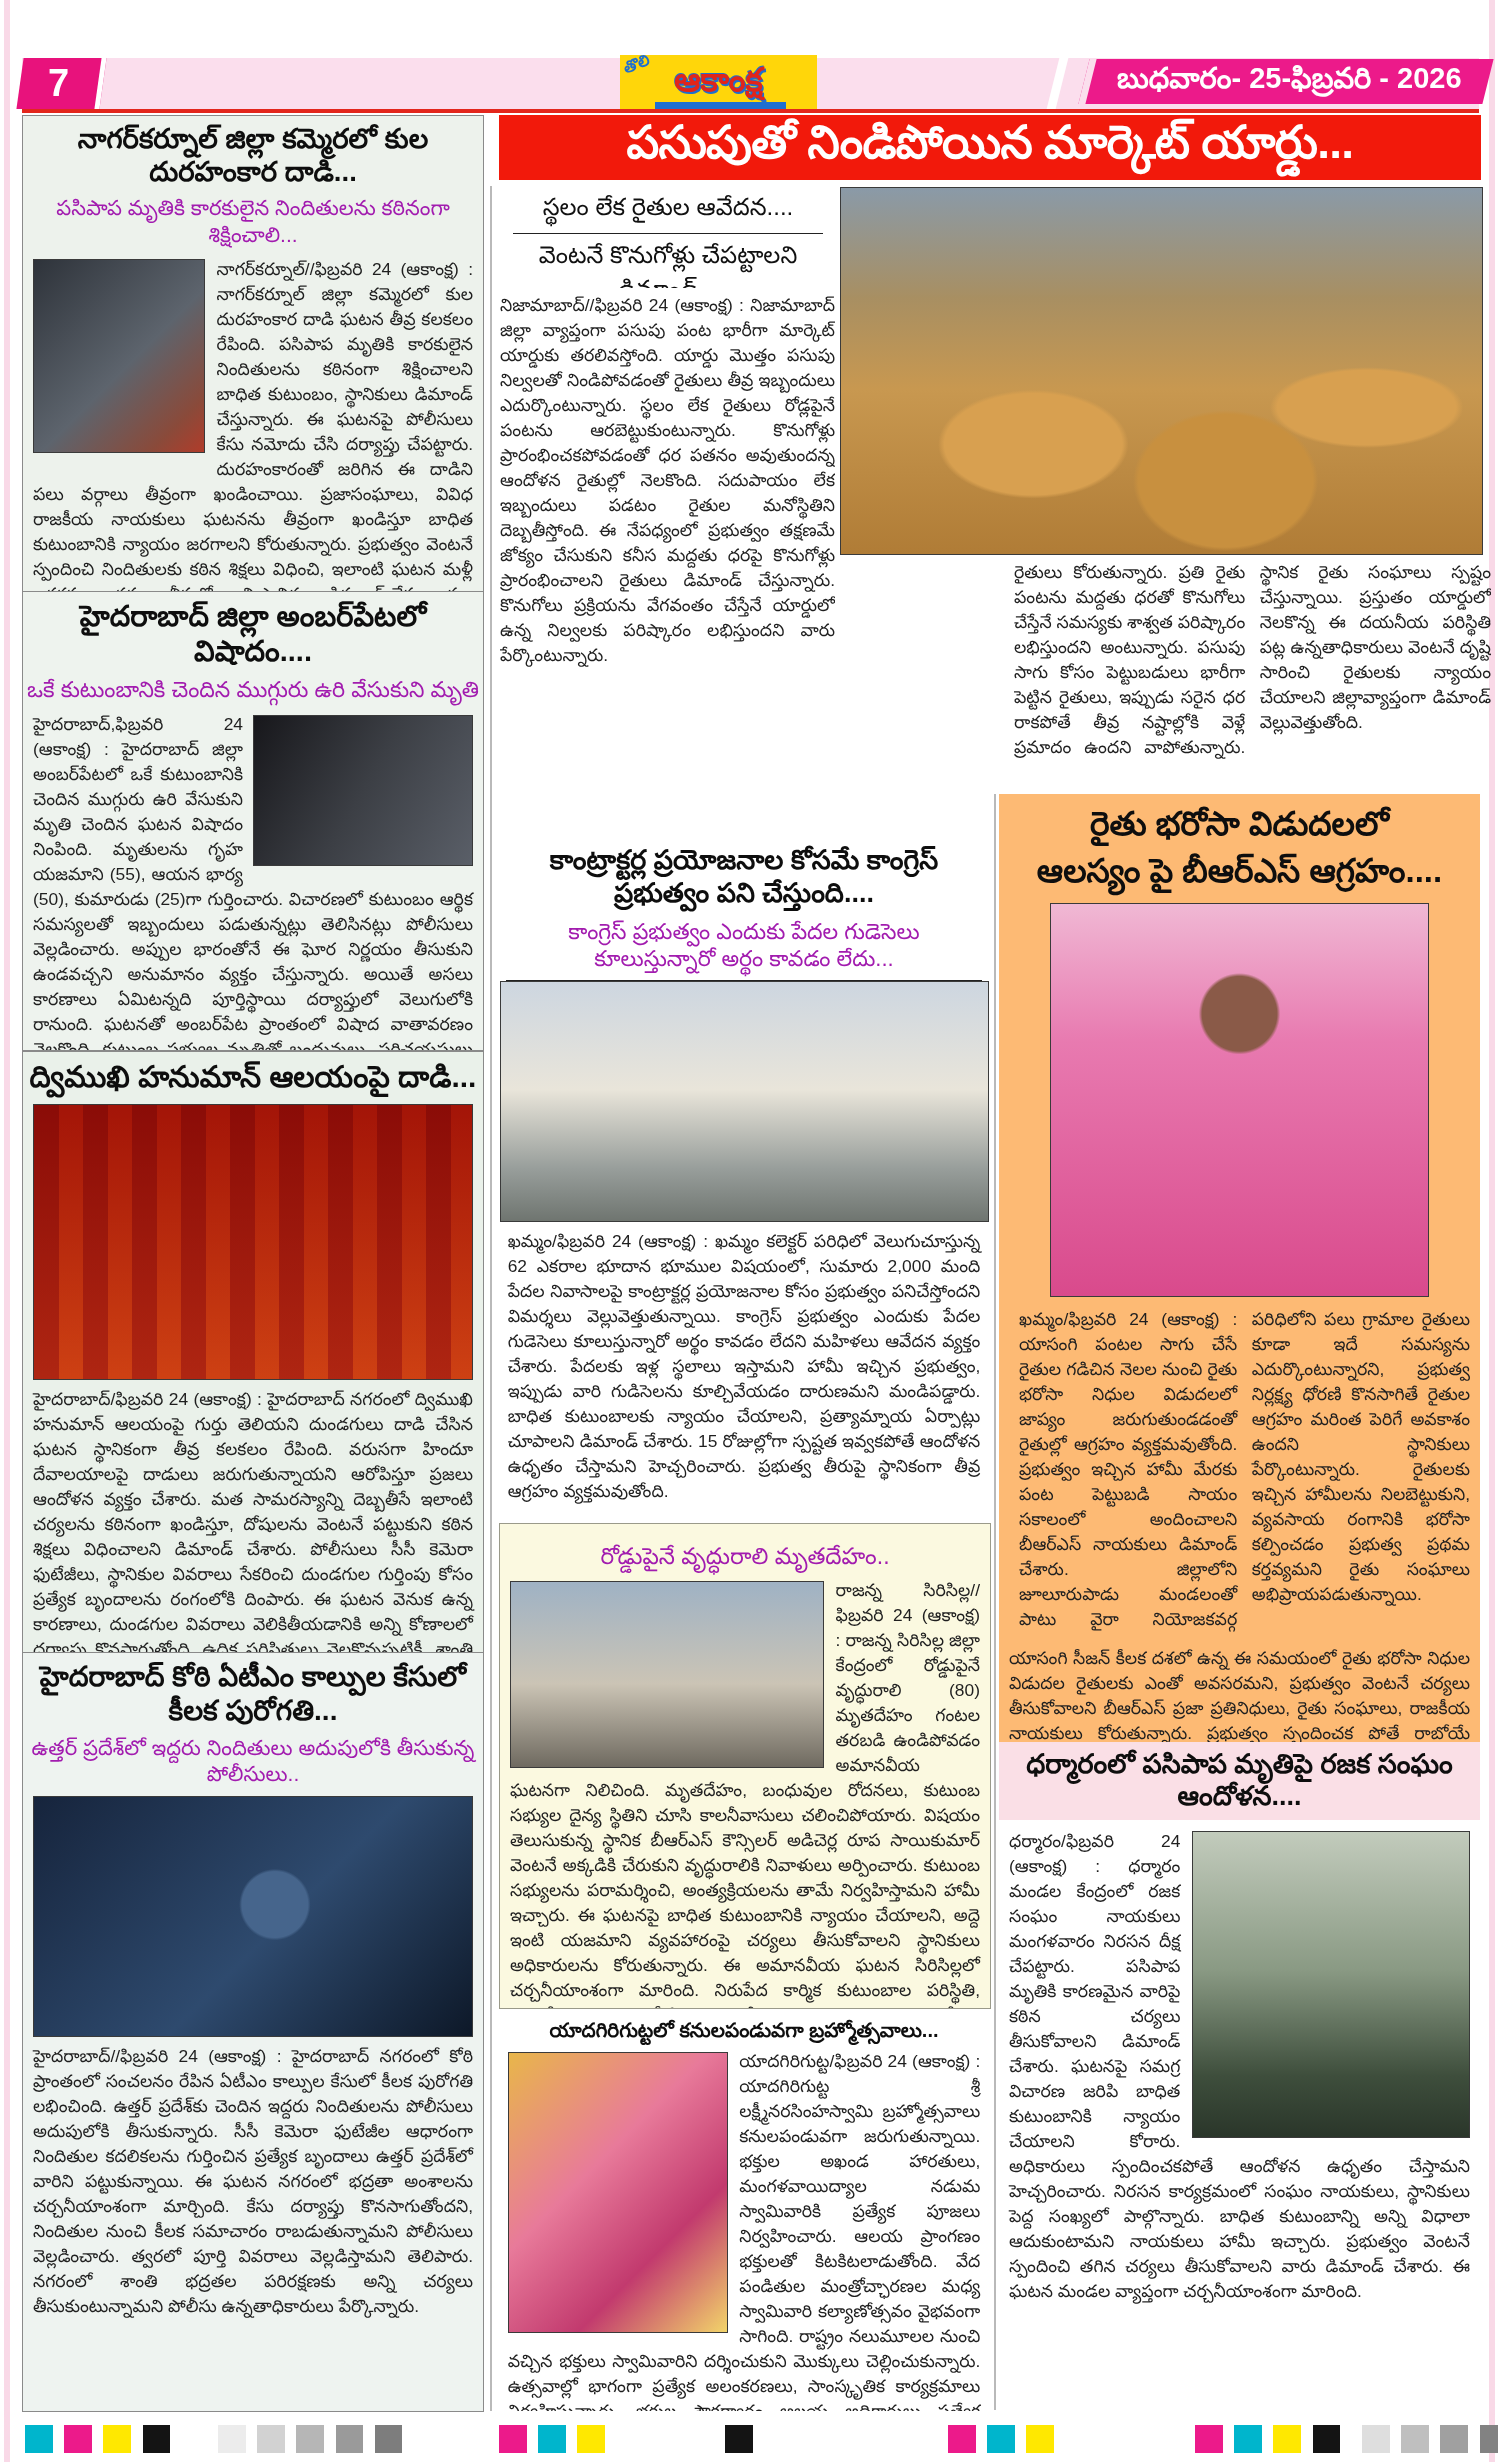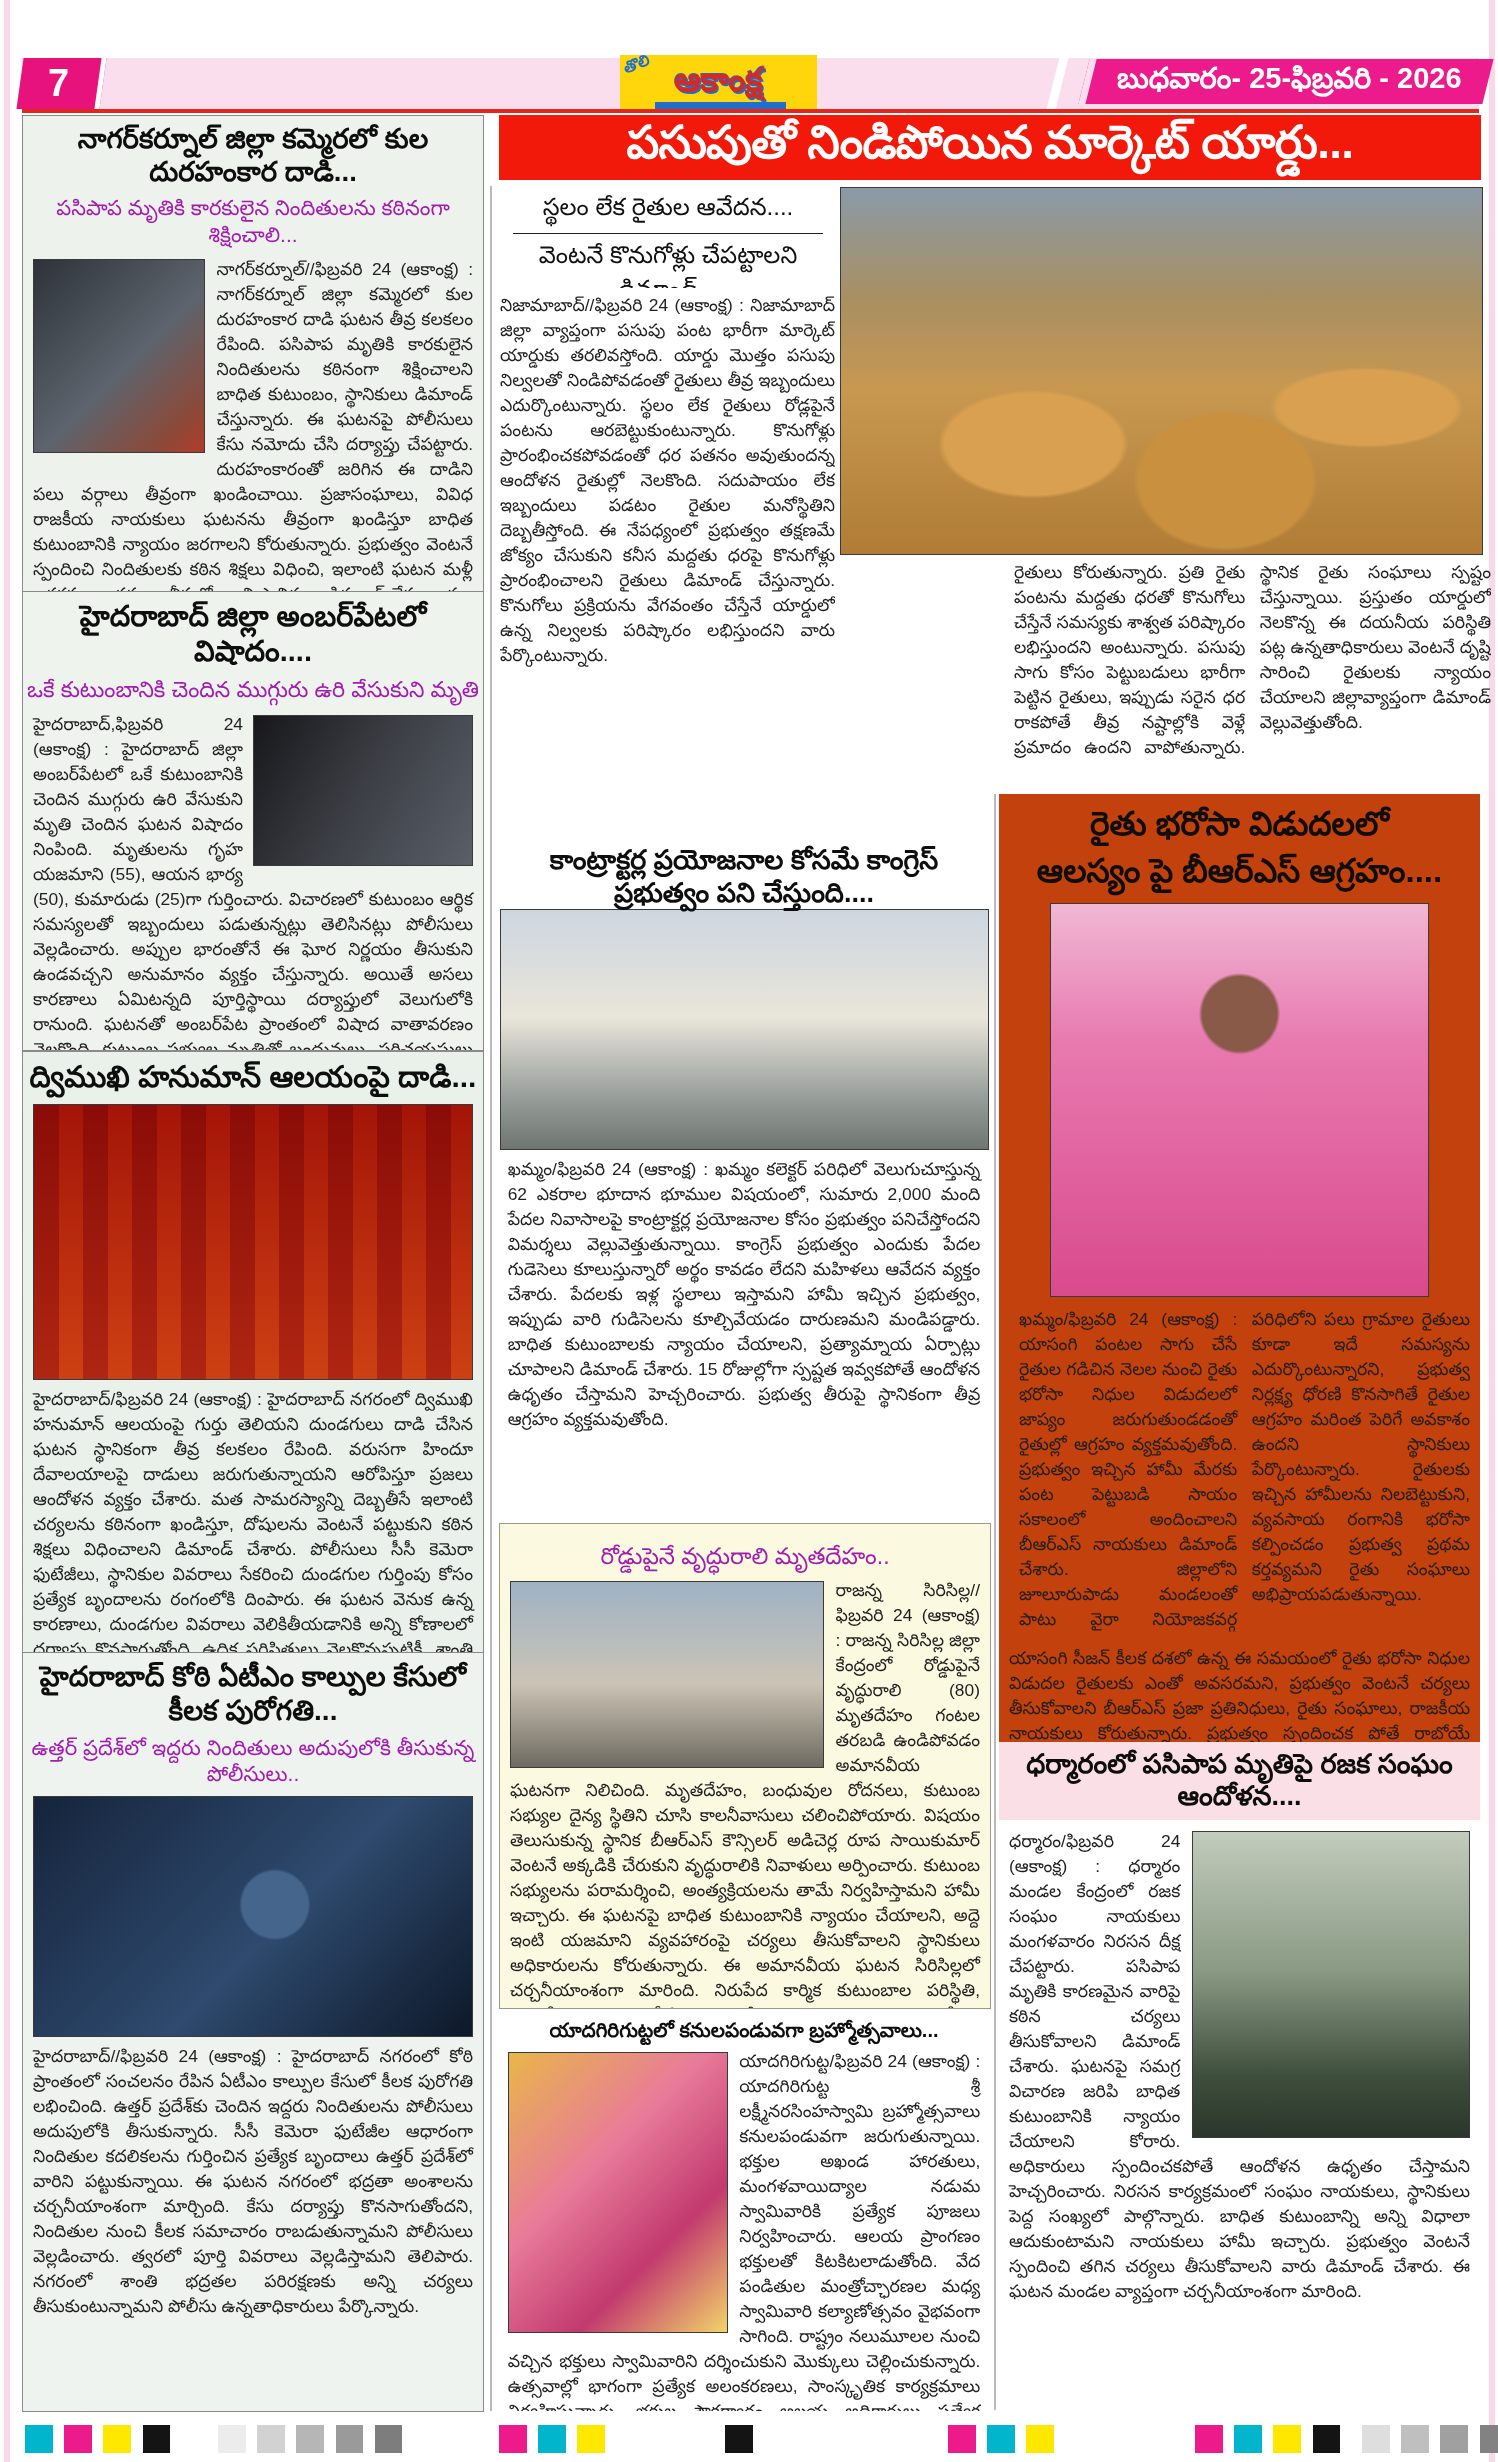--- a/index.html
+++ b/index.html
@@ -46,21 +46,21 @@
   .ph-brs{background:radial-gradient(circle at 50% 28%,#8a5a48 0 11%,transparent 12%),linear-gradient(180deg,#f0b8d4 0%,#e87ab0 35%,#d94a8c 100%);}
   .ph-protest{background:linear-gradient(180deg,#c2cbbc 0%,#8a9a84 45%,#3e4e3c 80%,#2a362a 100%);}
   .ph-yard{background:radial-gradient(ellipse at 30% 70%,#d8a050 0 14%,transparent 15%),radial-gradient(ellipse at 60% 80%,#c8903f 0 16%,transparent 17%),radial-gradient(ellipse at 82% 60%,#d8a050 0 12%,transparent 13%),linear-gradient(180deg,#8a9aa8 0%,#a88f62 30%,#c89850 55%,#b07c36 100%);}
   
   .subbox{left:499px;top:186px;width:338px;height:102px;background:#ffffff;}
   .usub{display:block;margin:7.3px auto 0;font-size:24px;text-align:center;border-bottom:1.5px solid #222;
         padding-bottom:5.8px;width:92%;}
   .m2{left:499px;top:840px;width:490px;height:680px;background:#ffffff;}
   .m3{left:499px;top:1523px;width:490px;height:484px;background:#fbf9e0;border:0.7px solid #9a9a8a;}
   .m4{left:499px;top:2010px;width:490px;height:401px;background:#ffffff;}
-  .r2{left:999px;top:794px;width:481px;height:948px;background:#c2410c;}
+  .r2{left:999px;top:794px;width:481px;height:948px;background:#fdba74;}
   .r3{left:999px;top:1742px;width:481px;height:669px;background:#ffffff;}
   .r3 .hstrip{background:#fadfe6;padding:5.8px 0 7.3px;}
   .cols2{column-count:2;column-gap:14.5px;margin-left:10px;}
   
   .markrow{position:absolute;top:2425px;display:flex;gap:11.6px;}
   .markrow span{width:27.6px;height:27.6px;display:inline-block;}
 </style>
 </head>
 <body>
 
@@ -124,20 +124,21 @@
   <div class="abs box subbox">
     <span class="usub">స్థలం లేక రైతుల ఆవేదన....</span>
     <span class="usub">వెంటనే కొనుగోళ్లు చేపట్టాలని డిమాండ్...</span>
   </div>
   <div class="abs photo ph-yard" style="left:840px;top:187px;width:641px;height:366px;"></div>
   <div class="abs bd box" style="left:500px;top:293px;width:335px;height:545px;">నిజామాబాద్//ఫిబ్రవరి 24 (ఆకాంక్ష) : నిజామాబాద్ జిల్లా వ్యాప్తంగా పసుపు పంట భారీగా మార్కెట్ యార్డుకు తరలివస్తోంది. యార్డు మొత్తం పసుపు నిల్వలతో నిండిపోవడంతో రైతులు తీవ్ర ఇబ్బందులు ఎదుర్కొంటున్నారు. స్థలం లేక రైతులు రోడ్లపైనే పంటను ఆరబెట్టుకుంటున్నారు. కొనుగోళ్లు ప్రారంభించకపోవడంతో ధర పతనం అవుతుందన్న ఆందోళన రైతుల్లో నెలకొంది. సదుపాయం లేక ఇబ్బందులు పడటం రైతుల మనోస్థితిని దెబ్బతీస్తోంది. ఈ నేపధ్యంలో ప్రభుత్వం తక్షణమే జోక్యం చేసుకుని కనీస మద్దతు ధరపై కొనుగోళ్లు ప్రారంభించాలని రైతులు డిమాండ్ చేస్తున్నారు. కొనుగోలు ప్రక్రియను వేగవంతం చేస్తేనే యార్డులో ఉన్న నిల్వలకు పరిష్కారం లభిస్తుందని వారు పేర్కొంటున్నారు.</div>
   <div class="abs bd box cols2" style="left:1004px;top:560px;width:477px;height:229px;">రైతులు కోరుతున్నారు. ప్రతి రైతు పంటను మద్దతు ధరతో కొనుగోలు చేస్తేనే సమస్యకు శాశ్వత పరిష్కారం లభిస్తుందని అంటున్నారు. పసుపు సాగు కోసం పెట్టుబడులు భారీగా పెట్టిన రైతులు, ఇప్పుడు సరైన ధర రాకపోతే తీవ్ర నష్టాల్లోకి వెళ్లే ప్రమాదం ఉందని వాపోతున్నారు. స్థానిక రైతు సంఘాలు స్పష్టం చేస్తున్నాయి. ప్రస్తుతం యార్డులో నెలకొన్న ఈ దయనీయ పరిస్థితి పట్ల ఉన్నతాధికారులు వెంటనే దృష్టి సారించి రైతులకు న్యాయం చేయాలని జిల్లావ్యాప్తంగా డిమాండ్ వెల్లువెత్తుతోంది.</div>
 
   <div class="abs box m2">
     <div class="hl" style="font-size:27px;margin-top:4.4px;">కాంట్రాక్టర్ల ప్రయోజనాల కోసమే కాంగ్రెస్ ప్రభుత్వం పని చేస్తుంది....</div>
+    <div class="sub" style="font-size:22px;margin:8.7px 7.3px 0;border-bottom:1.5px solid #222;padding-bottom:7.3px;">కాంగ్రెస్ ప్రభుత్వం ఎందుకు పేదల గుడెసెలు కూలుస్తున్నారో అర్థం కావడం లేదు...</div>
     <div class="photo ph-women" style="width:487px;height:239px;margin:0 auto 7.3px;"></div>
     <div class="bd" style="padding:0 8.7px;">ఖమ్మం/ఫిబ్రవరి 24 (ఆకాంక్ష) : ఖమ్మం కలెక్టర్ పరిధిలో వెలుగుచూస్తున్న 62 ఎకరాల భూదాన భూముల విషయంలో, సుమారు 2,000 మంది పేదల నివాసాలపై కాంట్రాక్టర్ల ప్రయోజనాల కోసం ప్రభుత్వం పనిచేస్తోందని విమర్శలు వెల్లువెత్తుతున్నాయి. కాంగ్రెస్ ప్రభుత్వం ఎందుకు పేదల గుడెసెలు కూలుస్తున్నారో అర్థం కావడం లేదని మహిళలు ఆవేదన వ్యక్తం చేశారు. పేదలకు ఇళ్ల స్థలాలు ఇస్తామని హామీ ఇచ్చిన ప్రభుత్వం, ఇప్పుడు వారి గుడిసెలను కూల్చివేయడం దారుణమని మండిపడ్డారు. బాధిత కుటుంబాలకు న్యాయం చేయాలని, ప్రత్యామ్నాయ ఏర్పాట్లు చూపాలని డిమాండ్ చేశారు. 15 రోజుల్లోగా స్పష్టత ఇవ్వకపోతే ఆందోళన ఉధృతం చేస్తామని హెచ్చరించారు. ప్రభుత్వ తీరుపై స్థానికంగా తీవ్ర ఆగ్రహం వ్యక్తమవుతోంది.</div>
   </div>
 
   <div class="abs box m3">
     <div class="sub" style="font-size:23px;margin-top:18px;">రోడ్డుపైనే వృద్ధురాలి మృతదేహం..</div>
     <div style="padding:7.3px 10px;">
       <div class="photo ph-street" style="float:left;width:312px;height:185px;margin:2.9px 11.6px 4.4px 0;"></div>
       <div class="bd">రాజన్న సిరిసిల్ల//ఫిబ్రవరి 24 (ఆకాంక్ష) : రాజన్న సిరిసిల్ల జిల్లా కేంద్రంలో రోడ్డుపైనే వృద్ధురాలి (80) మృతదేహం గంటల తరబడి ఉండిపోవడం అమానవీయ ఘటనగా నిలిచింది. మృతదేహం, బంధువుల రోదనలు, కుటుంబ సభ్యుల దైన్య స్థితిని చూసి కాలనీవాసులు చలించిపోయారు. విషయం తెలుసుకున్న స్థానిక బీఆర్ఎస్ కౌన్సిలర్ అడిచెర్ల రూప సాయికుమార్ వెంటనే అక్కడికి చేరుకుని వృద్ధురాలికి నివాళులు అర్పించారు. కుటుంబ సభ్యులను పరామర్శించి, అంత్యక్రియలను తామే నిర్వహిస్తామని హామీ ఇచ్చారు. ఈ ఘటనపై బాధిత కుటుంబానికి న్యాయం చేయాలని, అద్దె ఇంటి యజమాని వ్యవహారంపై చర్యలు తీసుకోవాలని స్థానికులు అధికారులను కోరుతున్నారు. ఈ అమానవీయ ఘటన సిరిసిల్లలో చర్చనీయాంశంగా మారింది. నిరుపేద కార్మిక కుటుంబాల పరిస్థితి, మానవీయ విలువలు క్షీణిస్తున్నాయనే భావనను ఈ సంఘటన మరోసారి బహిర్గతం చేసింది.</div>
     </div>

